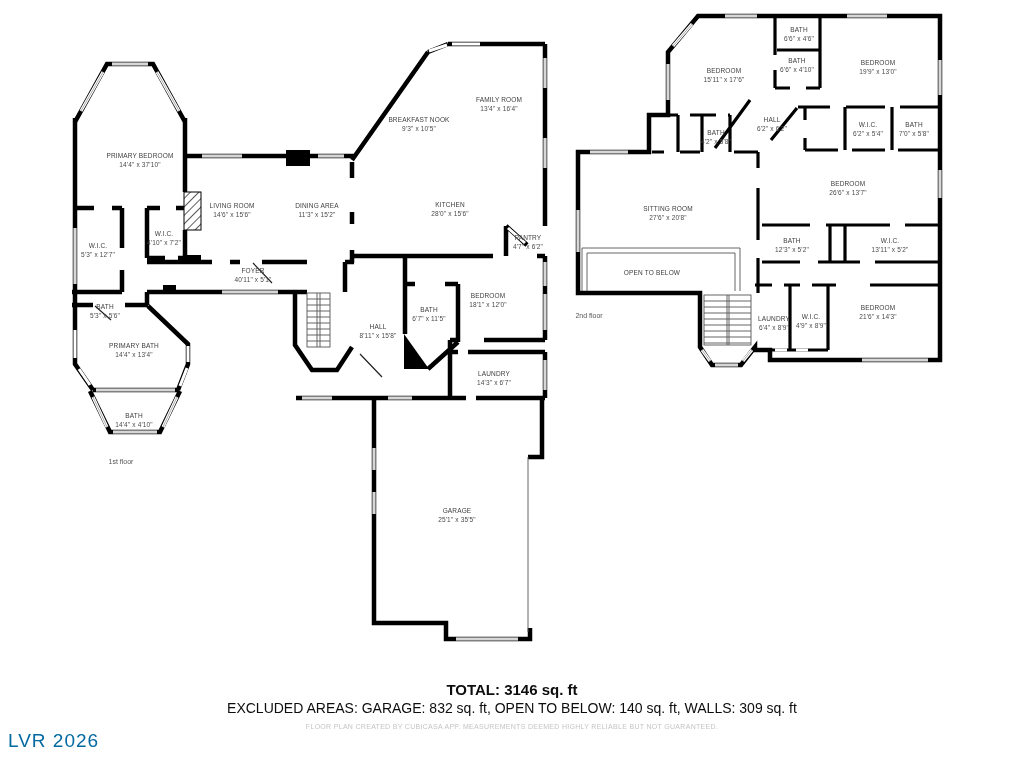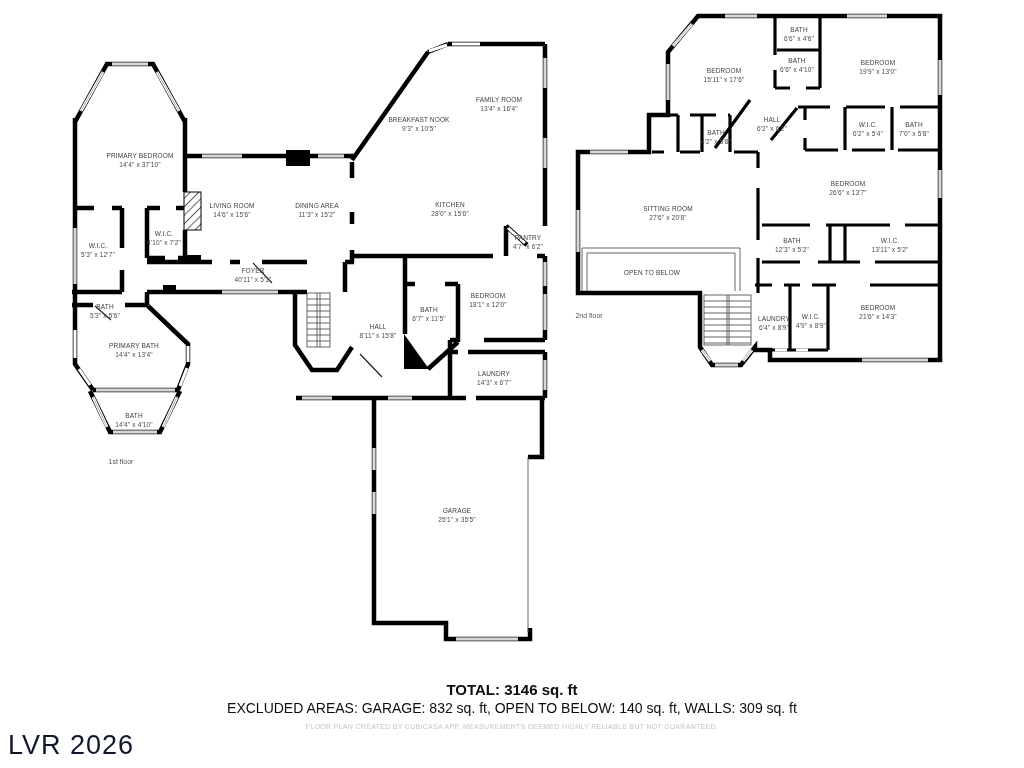--- a/index.html
+++ b/index.html
@@ -14,21 +14,21 @@
   .ws{stroke:#222;stroke-width:1.2;fill:none}
   .lbl{position:absolute;transform:translate(-50%,-50%);text-align:center;color:#3d3d3d;
        font-size:6.5px;line-height:1.35;white-space:nowrap;letter-spacing:.15px}
   .lbl .rd{color:#4a4a4a}
   .cap{position:absolute;transform:translate(-50%,-50%);font-size:7px;color:#555;white-space:nowrap}
   .summary{position:absolute;left:0;width:1024px;top:681px;text-align:center;color:#0d0d0d}
   .s1{font-size:15px;font-weight:bold}
   .s2{font-size:14px;margin-top:1px}
   .s3{font-size:14px;margin-top:2px}
   .disc{font-size:7px;color:#c4c4c4;margin-top:7px;letter-spacing:.3px}
-  .wm{position:absolute;left:8px;top:730px;font-size:27px;color:#0f172a;letter-spacing:1px}
+  .wm{position:absolute;left:8px;top:730px;font-size:19px;color:#0369a1;letter-spacing:1px}
 </style>
 </head>
 <body>
 
 <div class="stage">
 
   <svg width="1024" height="768" viewBox="0 0 1024 768">
     <defs>
       <pattern id="h" width="6" height="6" patternTransform="rotate(45)" patternUnits="userSpaceOnUse">
         <rect width="6" height="6" fill="#fff"></rect>

